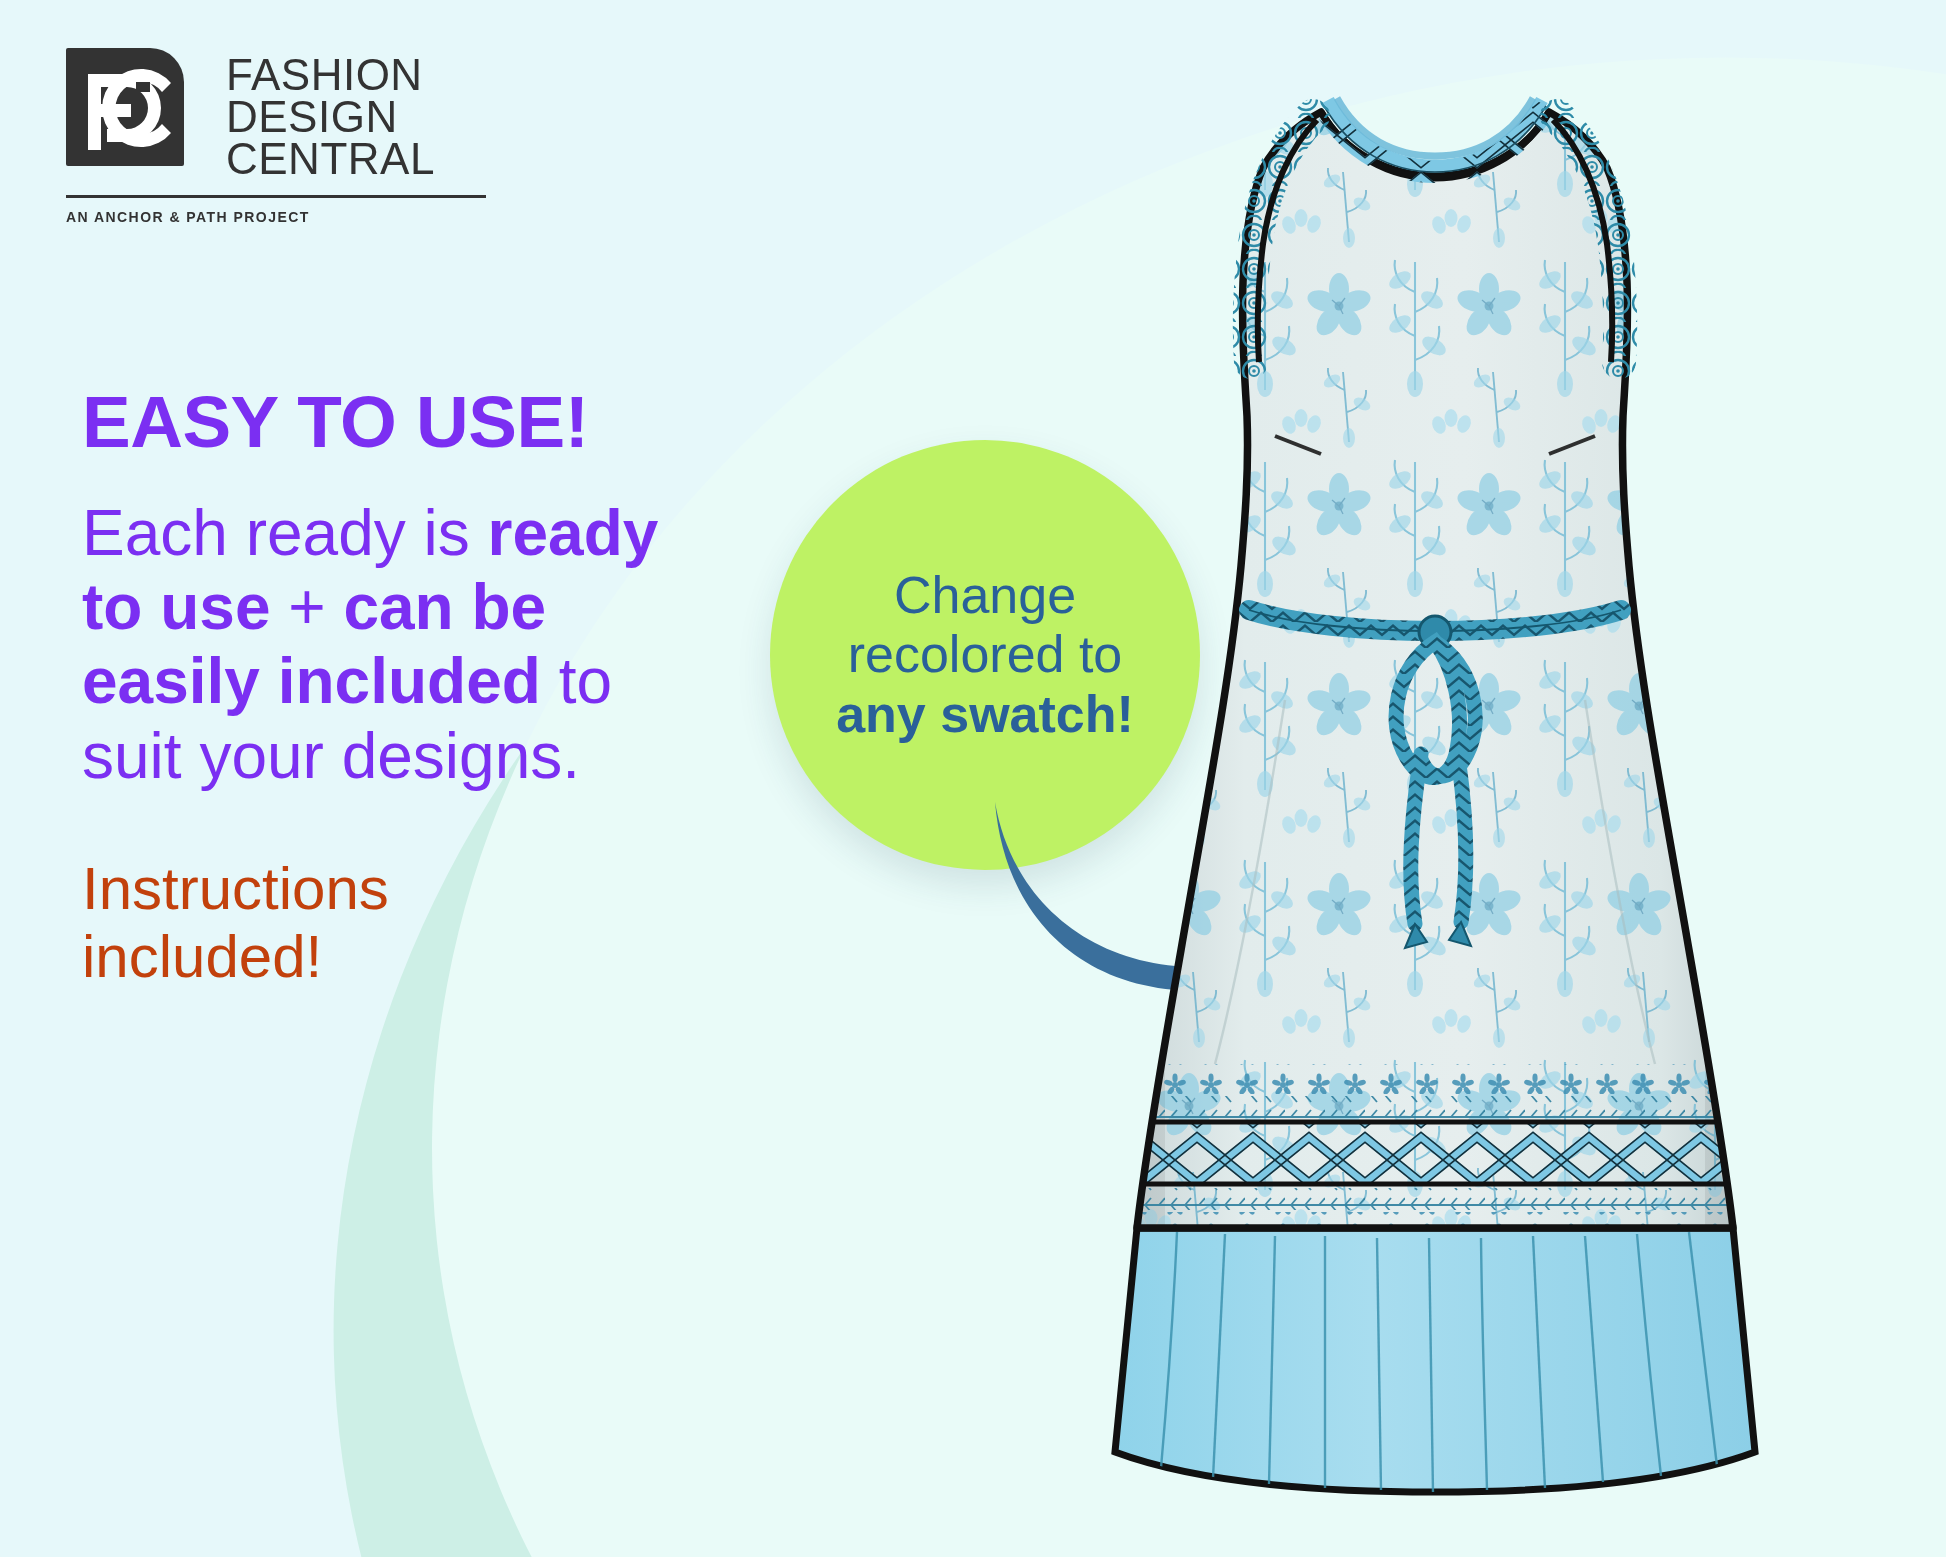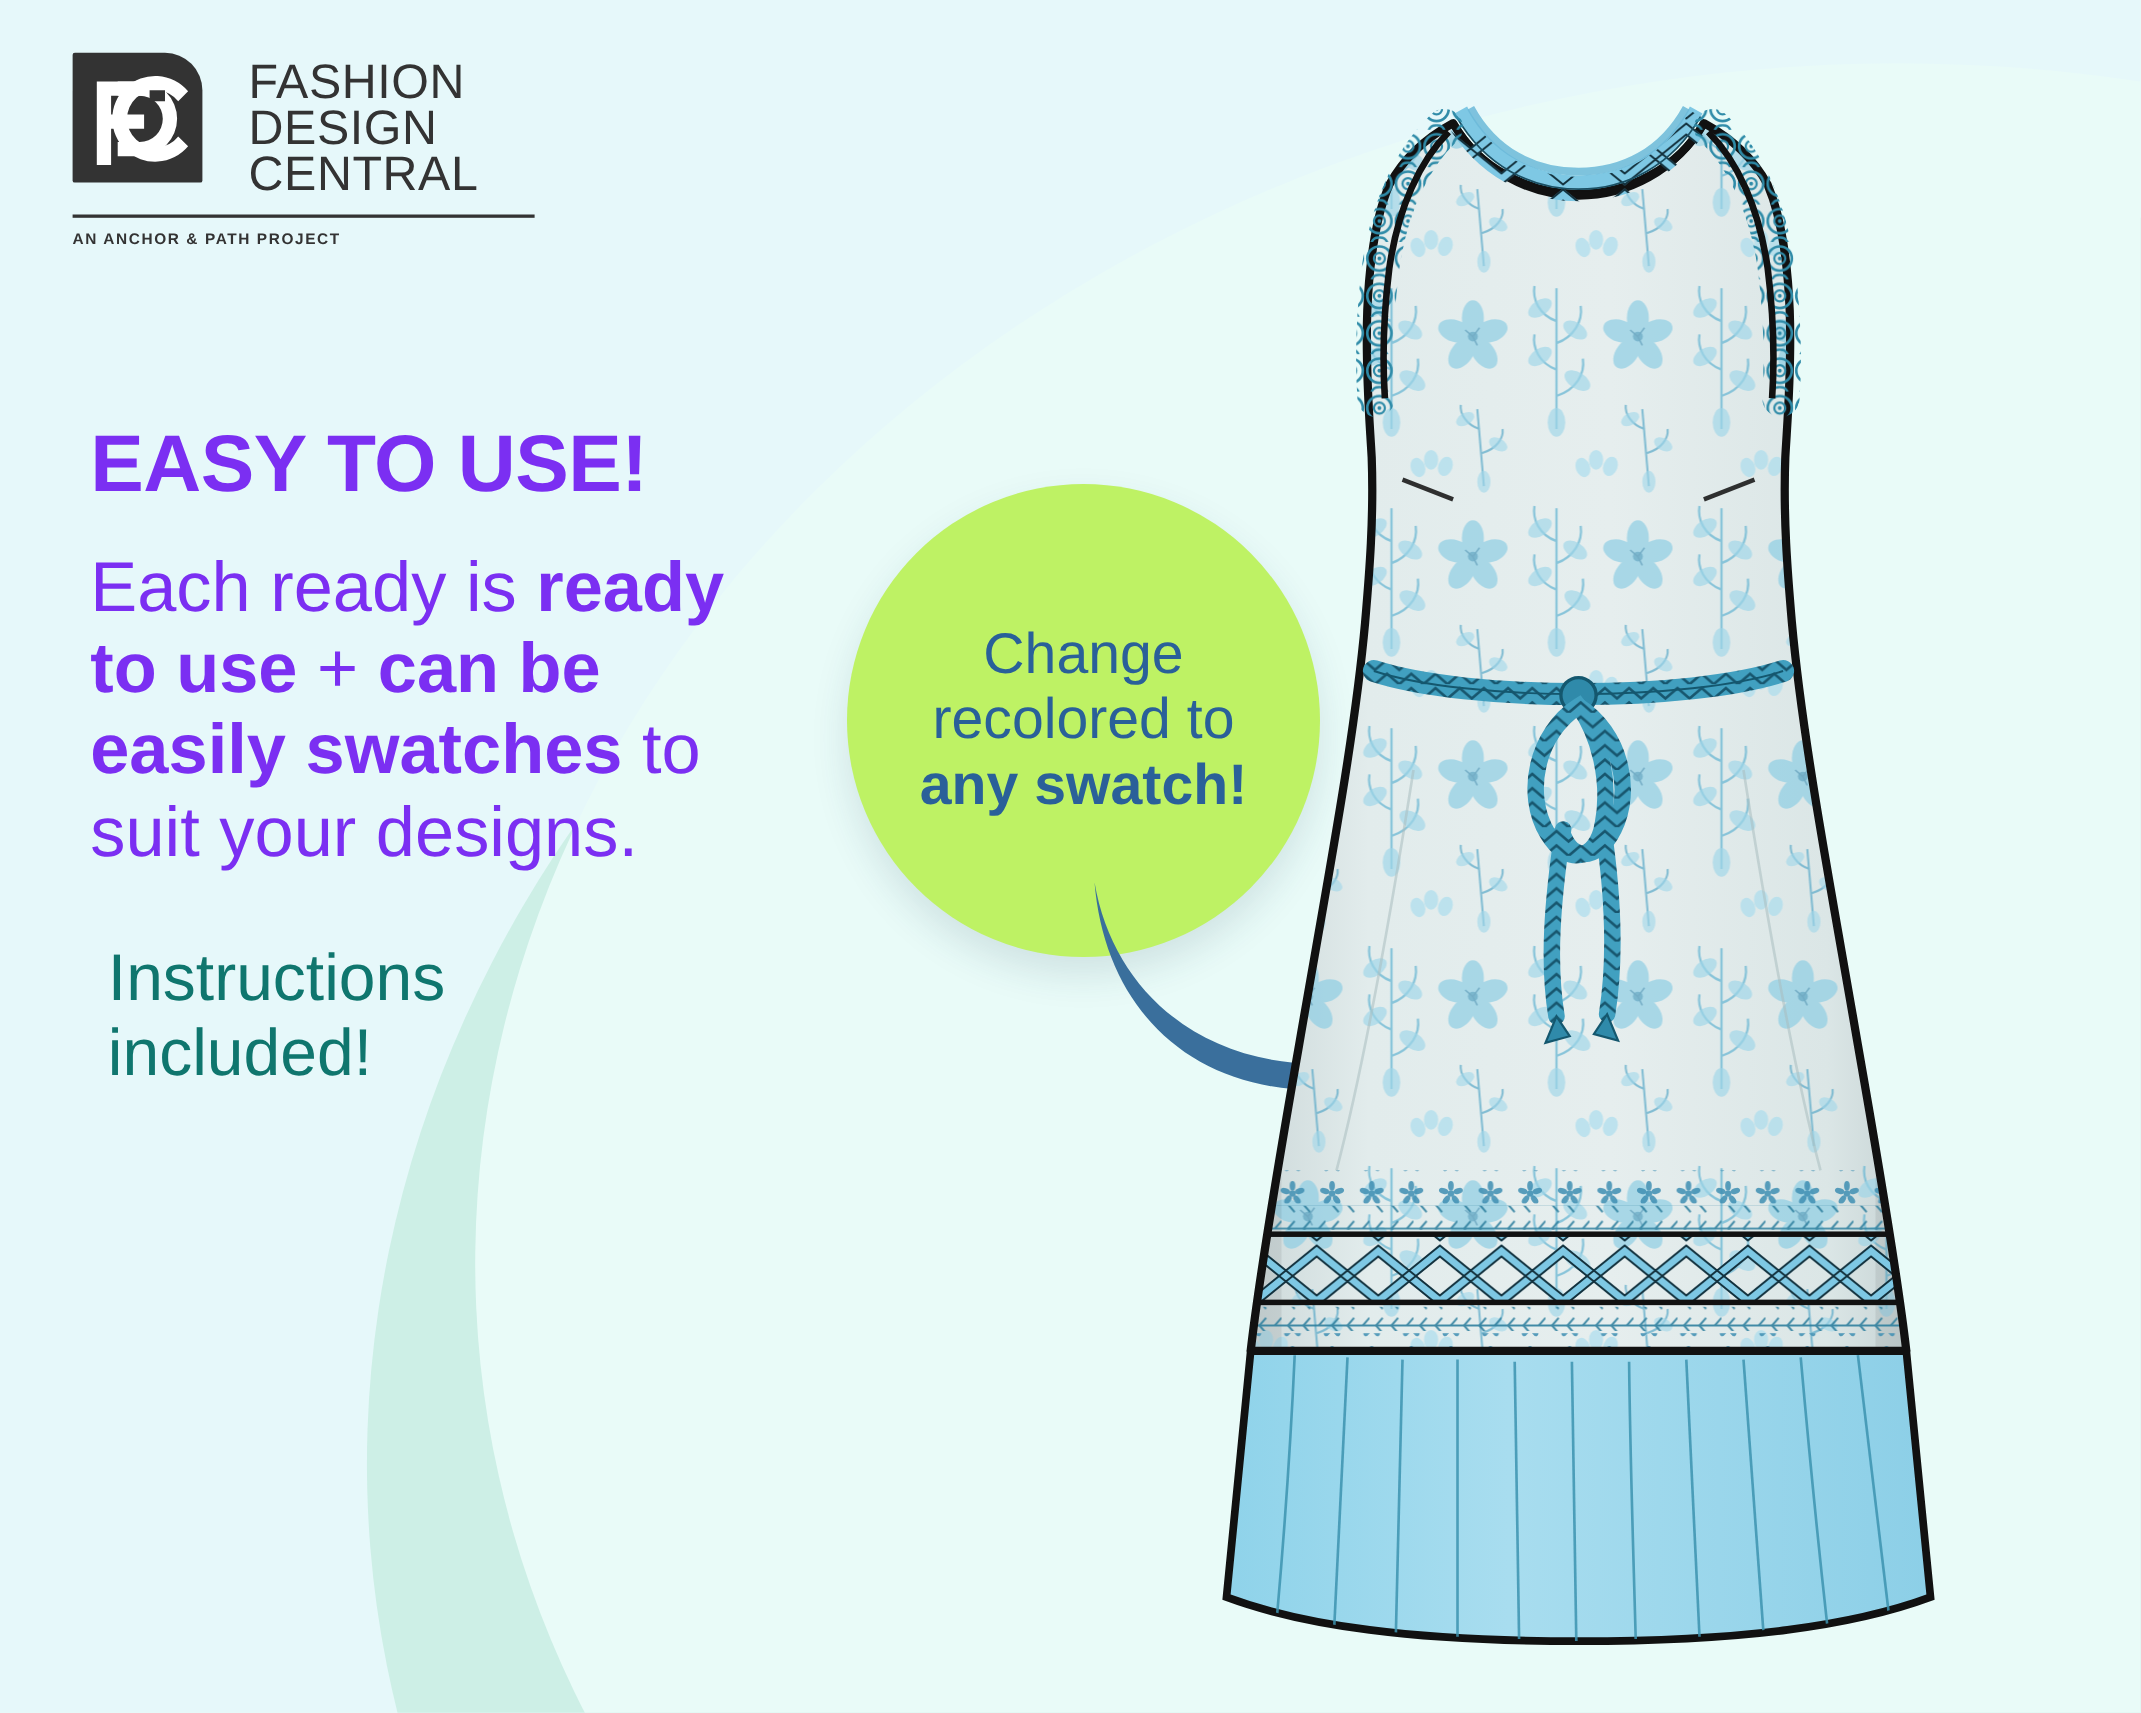--- a/index.html
+++ b/index.html
@@ -59,21 +59,21 @@
     font-size:73px;font-weight:bold;letter-spacing:-0.5px;
     color:#7b2ff2;margin:0 0 38px 0;line-height:1;
   }
   .para{
     font-size:64px;line-height:1.16;color:#7b2ff2;
     font-weight:400;margin:0;max-width:640px;
   }
   .para b{font-weight:bold;}
   .instructions{
     margin-top:62px;font-size:60px;line-height:1.14;
-    color:#0f766e;font-weight:400;max-width:520px;margin-left:16px;
+    color:#c2410c;font-weight:400;max-width:520px;
   }
 
   
   .callout{
     position:absolute;left:770px;top:440px;
     width:430px;height:430px;border-radius:50%;
     background:#bef264;
     box-shadow:0 16px 34px rgba(40,70,90,0.13);
     display:flex;align-items:center;justify-content:center;
     text-align:center;
@@ -116,21 +116,21 @@
         <span>DESIGN</span>
         <span>CENTRAL</span>
       </div>
     </div>
     <div class="logo-rule"></div>
     <div class="logo-tag">AN ANCHOR &amp; PATH PROJECT</div>
   </div>
 
   <div class="copy">
     <h1 class="headline">EASY TO USE!</h1>
-    <p class="para"><span>Each ready is </span><b>ready to use</b><span> + </span><b>can be easily swatches</b><span> to suit your designs.</span></p>
+    <p class="para"><span>Each ready is </span><b>ready to use</b><span> + </span><b>can be easily included</b><span> to suit your designs.</span></p>
     <div class="instructions">Instructions included!</div>
   </div>
 
   <div class="callout">
     <div class="callout-text">
       <span>Change</span><br>
       <span>recolored to</span>
       <b>any swatch!</b>
     </div>
   </div>

